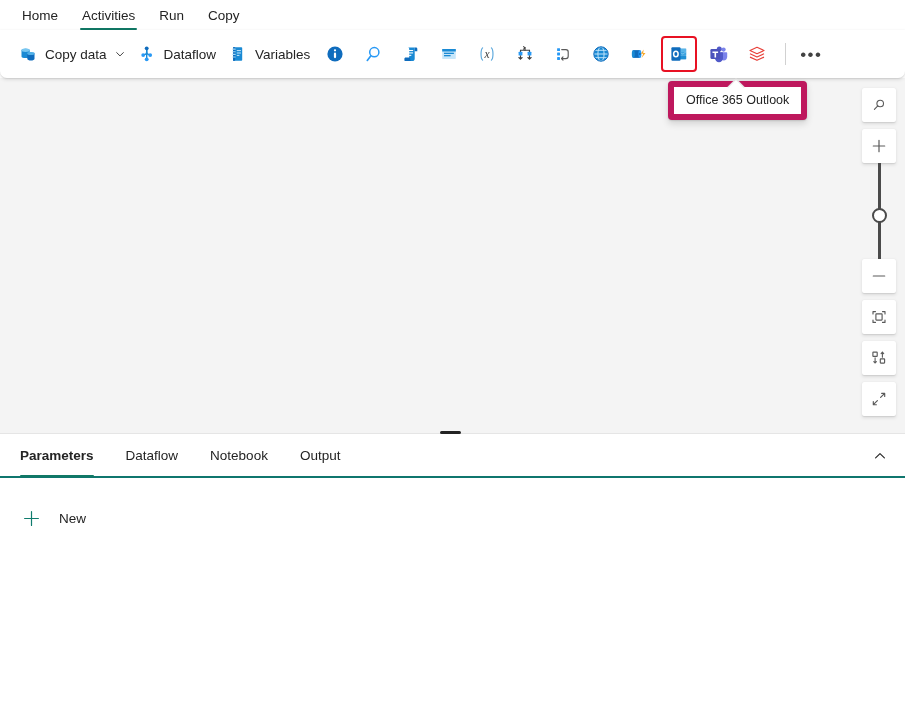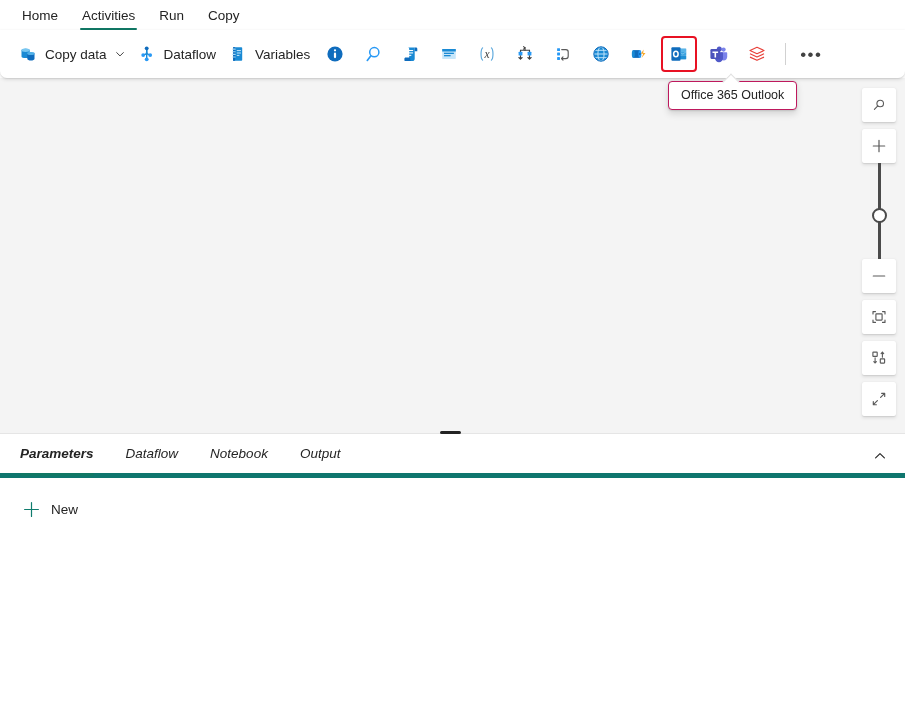--- a/index.html
+++ b/index.html
@@ -105,21 +105,21 @@
     letter-spacing: 1.5px; line-height: 1;
   }
   svg { display: block; }
 
   
   .tooltip {
     position: absolute;
     top: 81px;
     left: 668px;
     background: #ffffff;
-    border: 1px solid #be185d;
+    border: 6px solid #be185d;
     box-shadow: 0 3.2px 7.2px rgba(0,0,0,0.13), 0 0.6px 1.8px rgba(0,0,0,0.11);
     border-radius: 4px;
     padding: 6px 12px 7px 12px;
     font-size: 12.5px;
     color: #242424;
     white-space: nowrap;
     z-index: 9;
   }
   .tooltip::before {
     content: "";
@@ -216,22 +216,21 @@
     height: 273px;
     background: #ffffff;
     border-top: 1px solid #e5e5e5;
   }
   .panel-tabbar {
     position: relative;
     height: 44px;
     display: flex;
     align-items: center;
     padding-left: 18px;
-    border-bottom: 5px solid #0f766e;
-    font-style: italic;
+    border-bottom: 2px solid #0f766e;
   }
   .panel-tab {
     position: relative;
     height: 44px;
     display: flex; align-items: center;
     padding: 0 11px;
     margin-right: 10px;
     font-size: 13.5px;
     color: #242424;
     cursor: pointer;
@@ -260,23 +259,23 @@
     color: #242424;
   }
 
   .panel-body {
     position: relative;
     height: 228px;
     background: #ffffff;
   }
   .new-btn {
     position: absolute;
-    top: 17px; left: 20px;
+    top: 26px; left: 20px;
     display: flex; align-items: center;
-    gap: 10px;
+    gap: 18px;
     height: 28px;
     padding: 0 6px 0 2px;
     border-radius: 4px;
     cursor: pointer;
   }
   .new-label { font-size: 13.5px; color: #242424; }
 </style>
 </head>
 <body>
 

